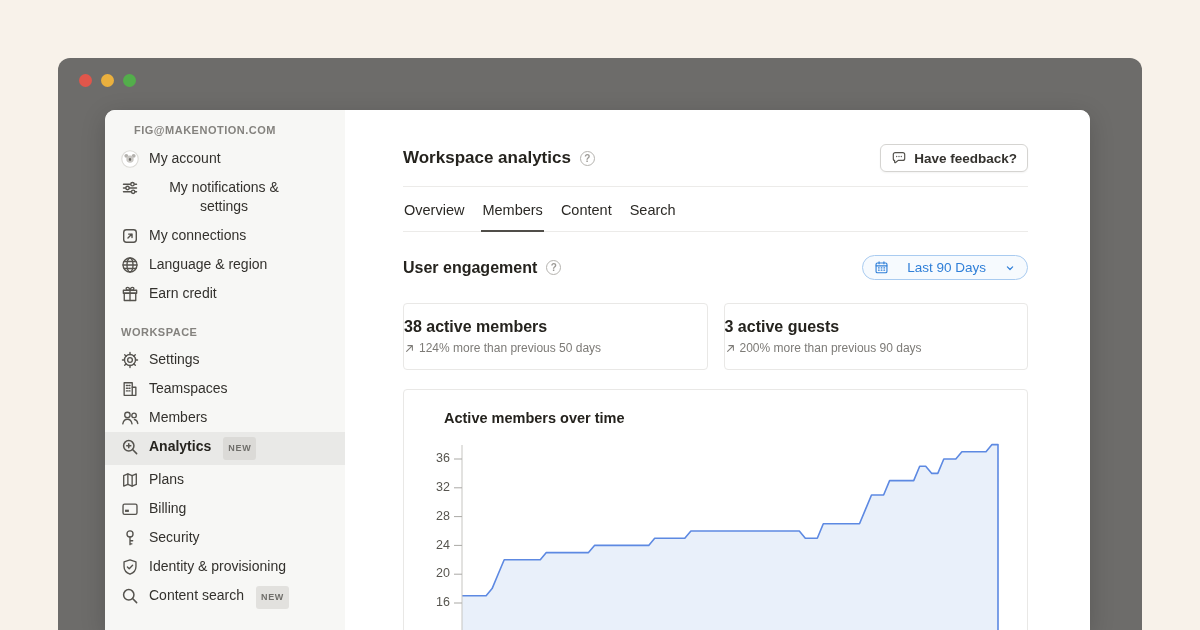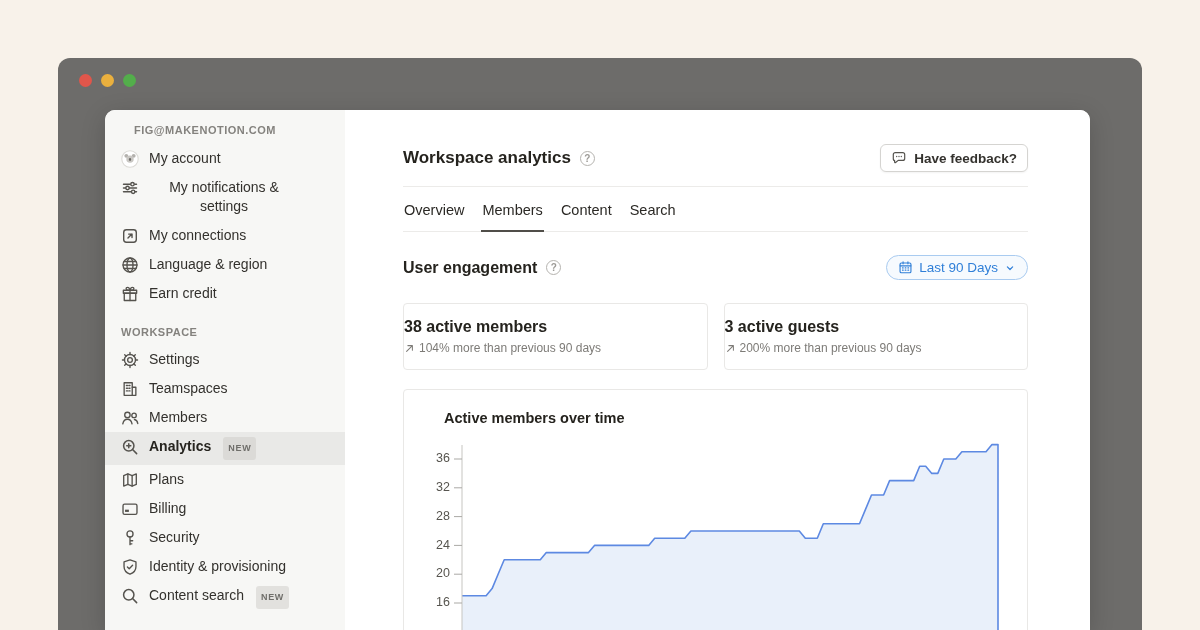--- a/index.html
+++ b/index.html
@@ -51,21 +51,21 @@
   .icon16 svg { width:16px; height:16px; display:block; color:#55534e; }
 
   .divider { height:1px; background:#ecebe9; margin-top:14px; }
 
   .tabs { display:flex; gap:16px; border-bottom:1px solid #ecebe9; }
   .tab { padding:15px 1px 12px; font-size:14.5px; color:#2b2925; cursor:pointer; }
   .tab.selected { border-bottom:2px solid #504e49; margin-bottom:-1px; }
 
   .section-row { margin-top:23px; display:flex; justify-content:space-between; align-items:center; }
   .section-title { font-size:16px; font-weight:700; color:#25231e; }
-  .date-pill { display:flex; align-items:center; gap:6px; color:#2f7fd8; background:#f6fafe;
+  .date-pill { display:flex; align-items:center; gap:18px; color:#2f7fd8; background:#f6fafe;
                border:1px solid #a9cbf0; border-radius:14px; padding:4px 11px;
                font-size:13.5px; cursor:pointer; }
   .icon15 svg { width:15px; height:15px; display:block; }
   .icon10 svg { width:12px; height:12px; display:block; }
 
   .cards-row { margin-top:23px; display:flex; gap:16px; }
   .stat-card { flex:1; height:67px; border:1px solid #e9e8e6; border-radius:4px;
                display:flex; flex-direction:column; justify-content:center; align-items:flex-start; }
   .stat-value { font-size:16px; font-weight:700; color:#25231e; }
   .stat-delta { margin-top:5px; font-size:12px; color:#7d7b77; display:flex;
@@ -294,21 +294,21 @@
 
           <div class="cards-row" id="cards">
               <div class="stat-card">
                 <div class="stat-value">38 active members</div>
                 <div class="stat-delta">
                   <span>
                     <svg viewBox="0 0 16 16" fill="none" stroke="currentColor" stroke-linecap="round" stroke-linejoin="round" stroke-width="1.5">
                       <path d="M3.8 12.2l8.4-8.4M5.6 3.8h6.6v6.6"></path>
                     </svg>
                   </span>
-                  <span>104% more than previous 90 days</span>
+                  <span>124% more than previous 50 days</span>
                 </div>
               </div>
               <div class="stat-card">
                 <div class="stat-value">3 active guests</div>
                 <div class="stat-delta">
                   <span>
                     <svg viewBox="0 0 16 16" fill="none" stroke="currentColor" stroke-linecap="round" stroke-linejoin="round" stroke-width="1.5">
                       <path d="M3.8 12.2l8.4-8.4M5.6 3.8h6.6v6.6"></path>
                     </svg>
                   </span>

